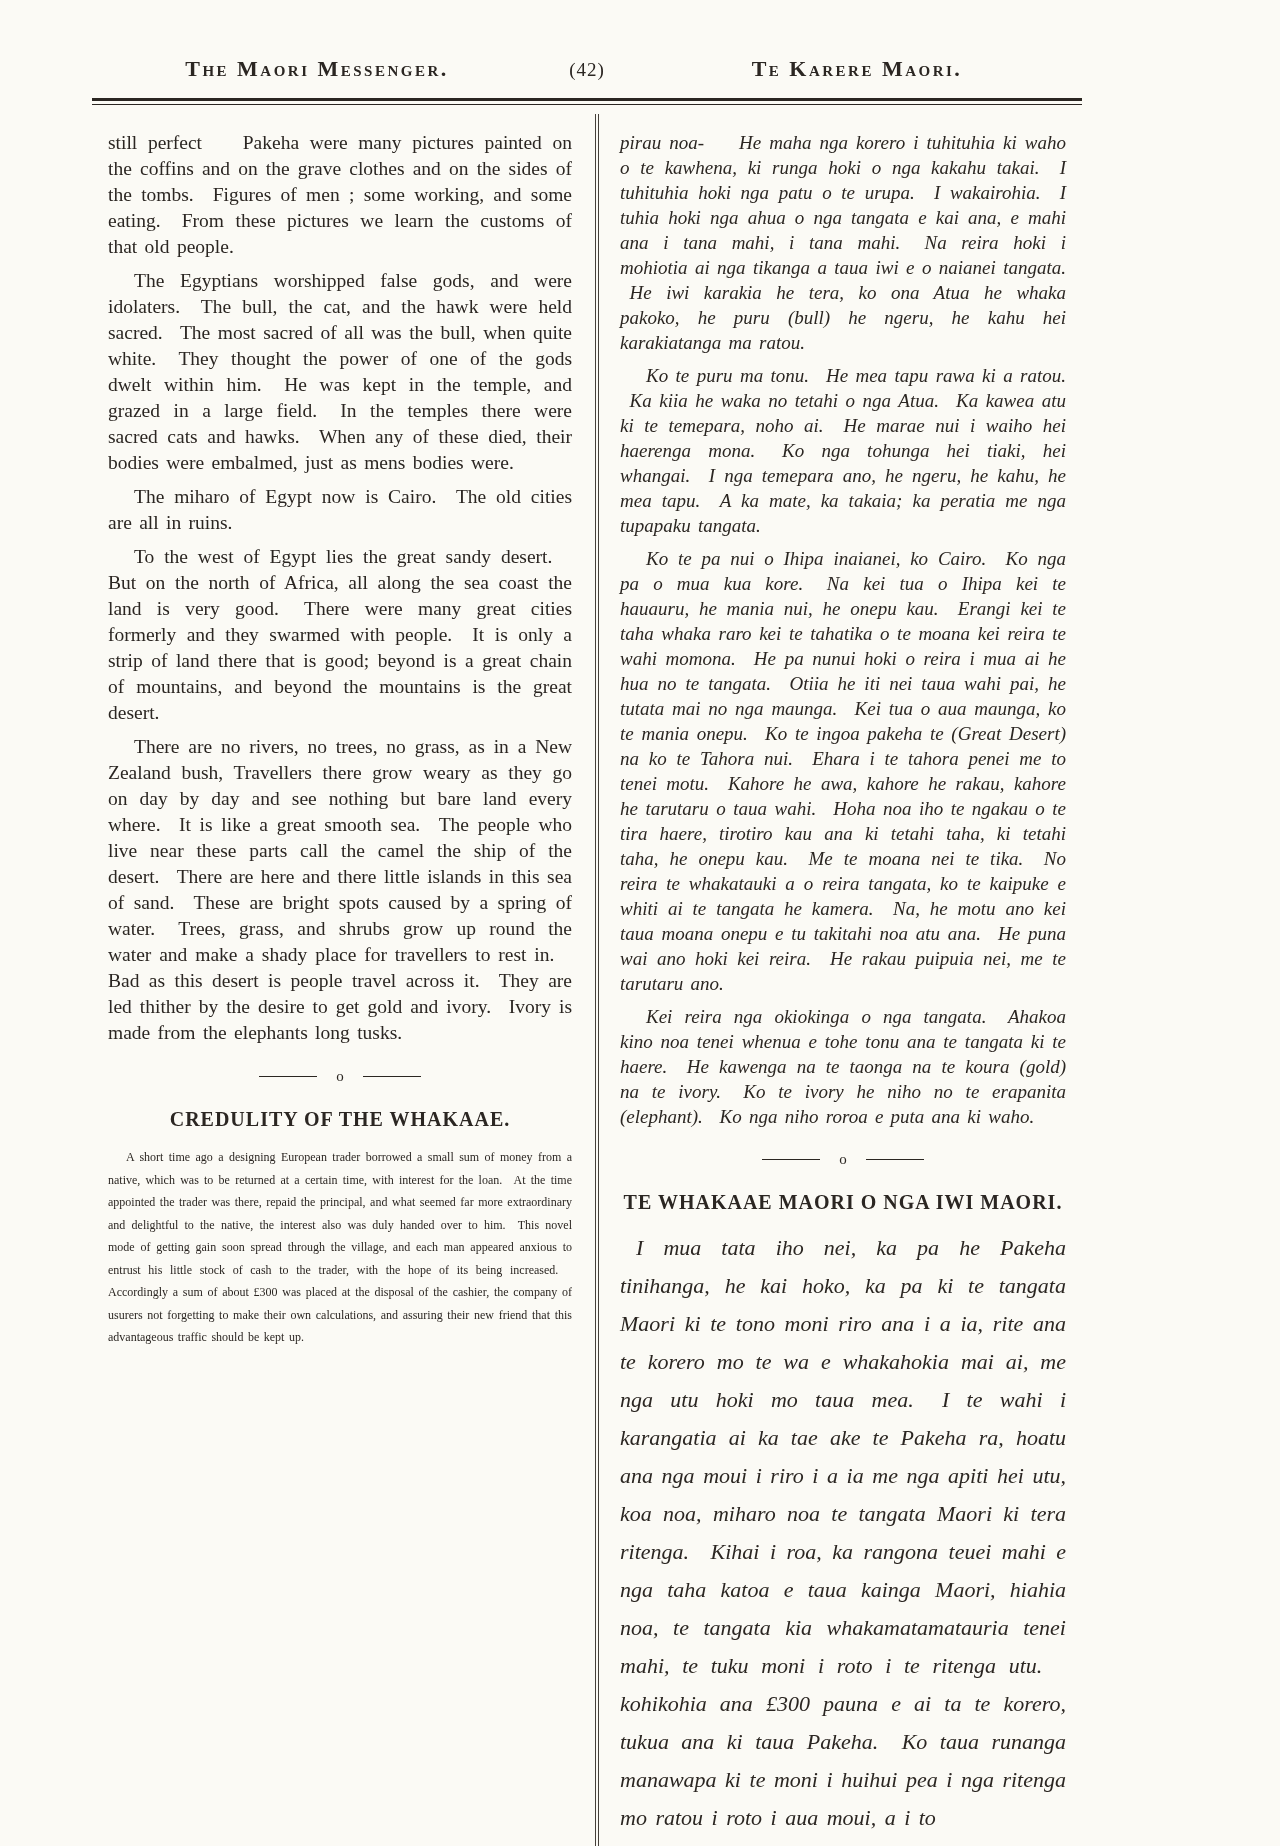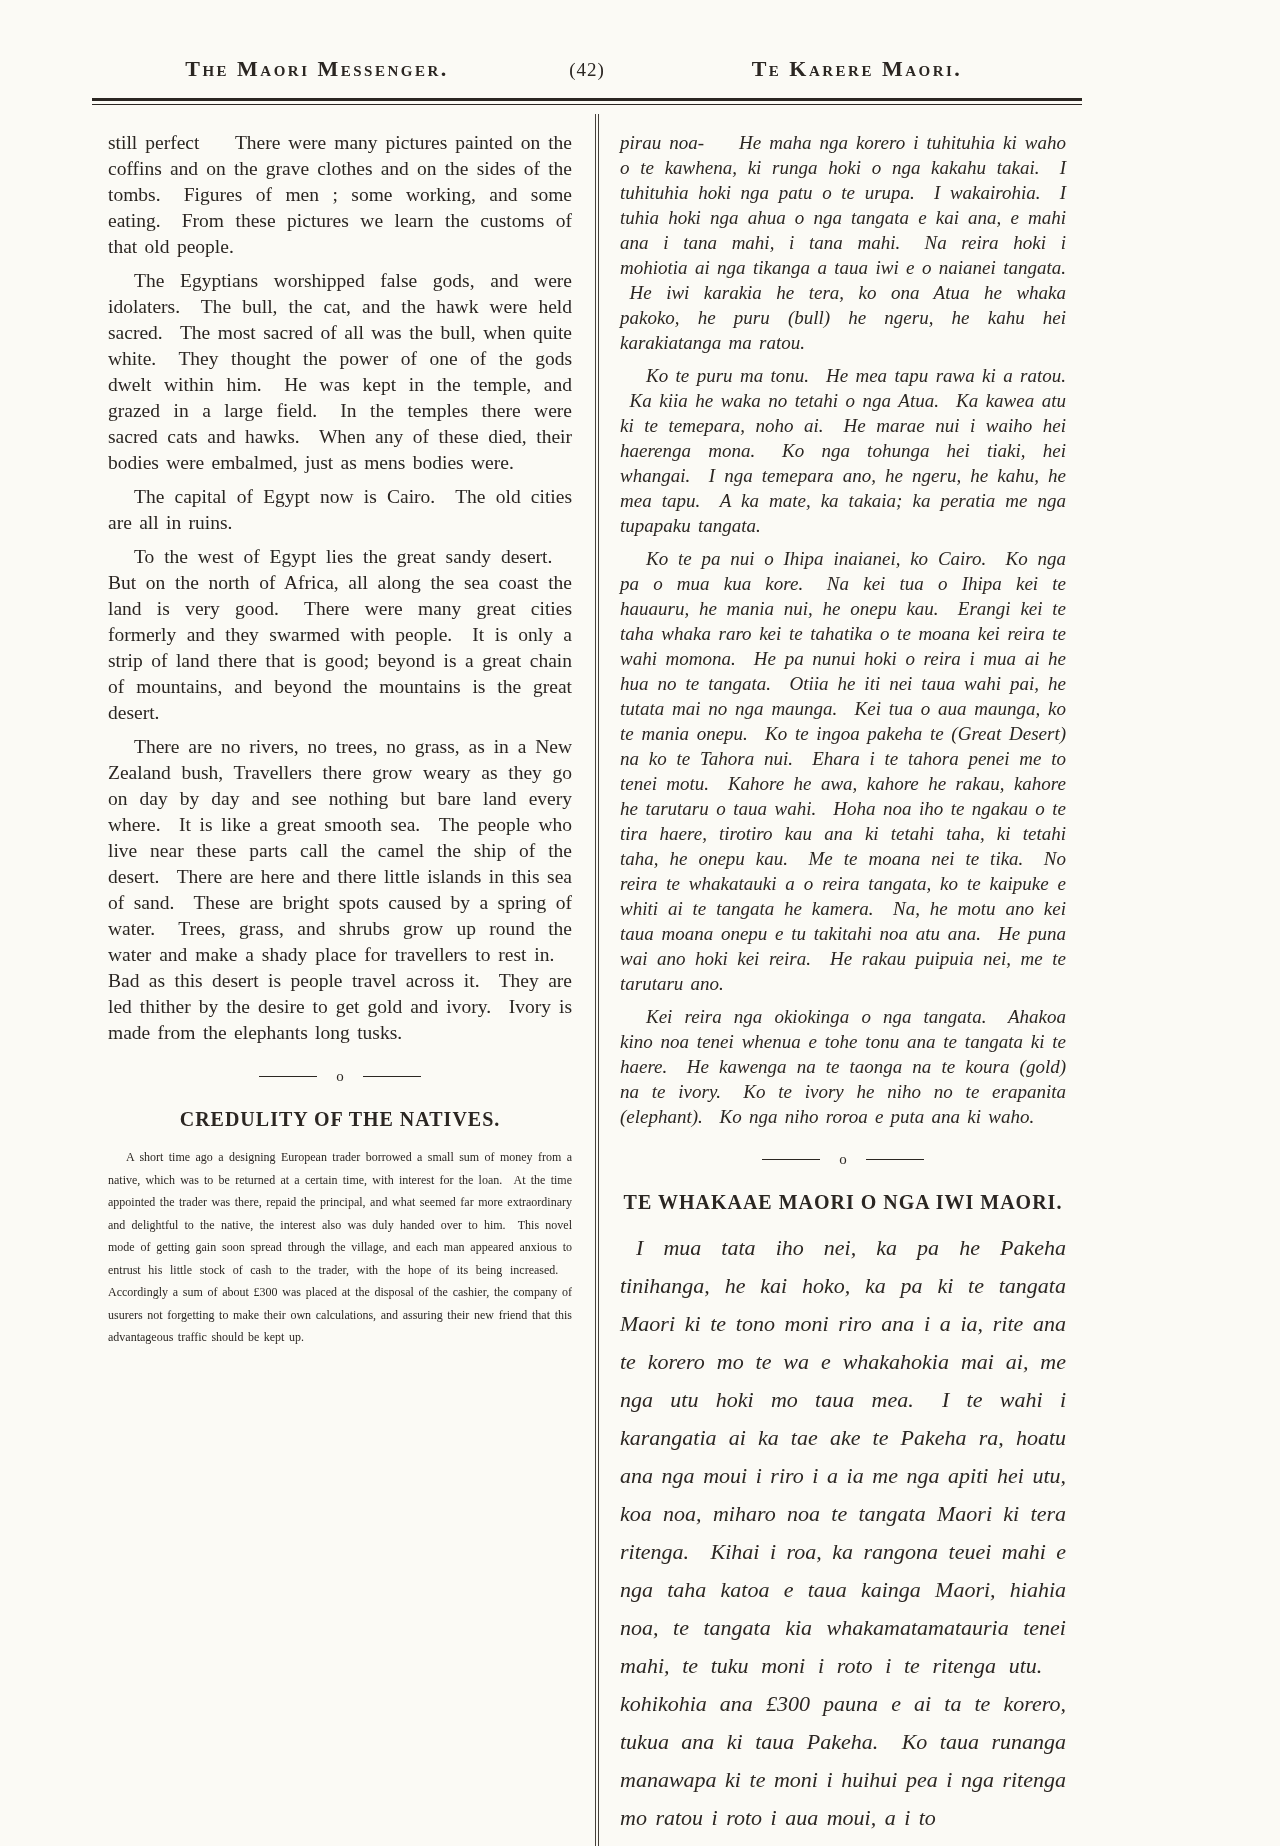--- a/index.html
+++ b/index.html
@@ -57,33 +57,33 @@
     <div class="m-title">The Maori Messenger.</div>
     <div class="m-num">(42)</div>
     <div class="m-title">Te Karere Maori.</div>
   </header>
 
   <div class="head-rule"></div>
 
   <main class="columns">
 
     <section class="col-en">
-      <p class="flush">still perfect    There were many pictures painted on the coffins and on the grave clothes and on the sides of the tombs.  Figures of men ; some working, and some eating.  From these pictures we learn the customs of that old people.</p>
+      <p class="flush">still perfect    Pakeha were many pictures painted on the coffins and on the grave clothes and on the sides of the tombs.  Figures of men ; some working, and some eating.  From these pictures we learn the customs of that old people.</p>
       <p>The Egyptians worshipped false gods, and were idolaters.  The bull, the cat, and the hawk were held sacred.  The most sacred of all was the bull, when quite white.  They thought the power of one of the gods dwelt within him.  He was kept in the temple, and grazed in a large field.  In the temples there were sacred cats and hawks.  When any of these died, their bodies were embalmed, just as mens bodies were.</p>
-      <p>The capital of Egypt now is Cairo.  The old cities are all in ruins.</p>
+      <p>The miharo of Egypt now is Cairo.  The old cities are all in ruins.</p>
       <p>To the west of Egypt lies the great sandy desert.  But on the north of Africa, all along the sea coast the land is very good.  There were many great cities formerly and they swarmed with people.  It is only a strip of land there that is good; beyond is a great chain of mountains, and beyond the mountains is the great desert.</p>
       <p>There are no rivers, no trees, no grass, as in a New Zealand bush, Travellers there grow weary as they go on day by day and see nothing but bare land every where.  It is like a great smooth sea.  The people who live near these parts call the camel the ship of the desert.  There are here and there little islands in this sea of sand.  These are bright spots caused by a spring of water.  Trees, grass, and shrubs grow up round the water and make a shady place for travellers to rest in.  Bad as this desert is people travel across it.  They are led thither by the desire to get gold and ivory.  Ivory is made from the elephants long tusks.</p>
 
       <div class="o-divider">
         <span class="o-rule"></span>
         <span class="o-char">o</span>
         <span class="o-rule"></span>
       </div>
 
-      <h2 class="sect-title">CREDULITY OF THE NATIVES.</h2>
+      <h2 class="sect-title">CREDULITY OF THE WHAKAAE.</h2>
       <p class="sect-para">A short time ago a designing European trader borrowed a small sum of money from a native, which was to be returned at a certain time, with interest for the loan.  At the time appointed the trader was there, repaid the principal, and what seemed far more extraordinary and delightful to the native, the interest also was duly handed over to him.  This novel mode of getting gain soon spread through the village, and each man appeared anxious to entrust his little stock of cash to the trader, with the hope of its being increased.  Accordingly a sum of about £300 was placed at the disposal of the cashier, the company of usurers not forgetting to make their own calculations, and assuring their new friend that this advantageous traffic should be kept up.</p>
     </section>
 
     <div class="col-divider"></div>
 
     <section class="col-mi">
       <p class="flush">pirau noa-    He maha nga korero i tuhituhia ki waho o te kawhena, ki runga hoki o nga kakahu takai.  I tuhituhia hoki nga patu o te urupa.  I wakairohia.  I tuhia hoki nga ahua o nga tangata e kai ana, e mahi ana i tana mahi, i tana mahi.  Na reira hoki i mohiotia ai nga tikanga a taua iwi e o naianei tangata.  He iwi karakia he tera, ko ona Atua he whaka pakoko, he puru (bull) he ngeru, he kahu hei karakiatanga ma ratou.</p>
       <p>Ko te puru ma tonu.  He mea tapu rawa ki a ratou.  Ka kiia he waka no tetahi o nga Atua.  Ka kawea atu ki te temepara, noho ai.  He marae nui i waiho hei haerenga mona.  Ko nga tohunga hei tiaki, hei whangai.  I nga temepara ano, he ngeru, he kahu, he mea tapu.  A ka mate, ka takaia; ka peratia me nga tupapaku tangata.</p>
       <p>Ko te pa nui o Ihipa inaianei, ko Cairo.  Ko nga pa o mua kua kore.  Na kei tua o Ihipa kei te hauauru, he mania nui, he onepu kau.  Erangi kei te taha whaka raro kei te tahatika o te moana kei reira te wahi momona.  He pa nunui hoki o reira i mua ai he hua no te tangata.  Otiia he iti nei taua wahi pai, he tutata mai no nga maunga.  Kei tua o aua maunga, ko te mania onepu.  Ko te ingoa pakeha te (Great Desert) na ko te Tahora nui.  Ehara i te tahora penei me to tenei motu.  Kahore he awa, kahore he rakau, kahore he tarutaru o taua wahi.  Hoha noa iho te ngakau o te tira haere, tirotiro kau ana ki tetahi taha, ki tetahi taha, he onepu kau.  Me te moana nei te tika.  No reira te whakatauki a o reira tangata, ko te kaipuke e whiti ai te tangata he kamera.  Na, he motu ano kei taua moana onepu e tu takitahi noa atu ana.  He puna wai ano hoki kei reira.  He rakau puipuia nei, me te tarutaru ano.</p>
       <p>Kei reira nga okiokinga o nga tangata.  Ahakoa kino noa tenei whenua e tohe tonu ana te tangata ki te haere.  He kawenga na te taonga na te koura (gold) na te ivory.  Ko te ivory he niho no te erapanita (elephant).  Ko nga niho roroa e puta ana ki waho.</p>

